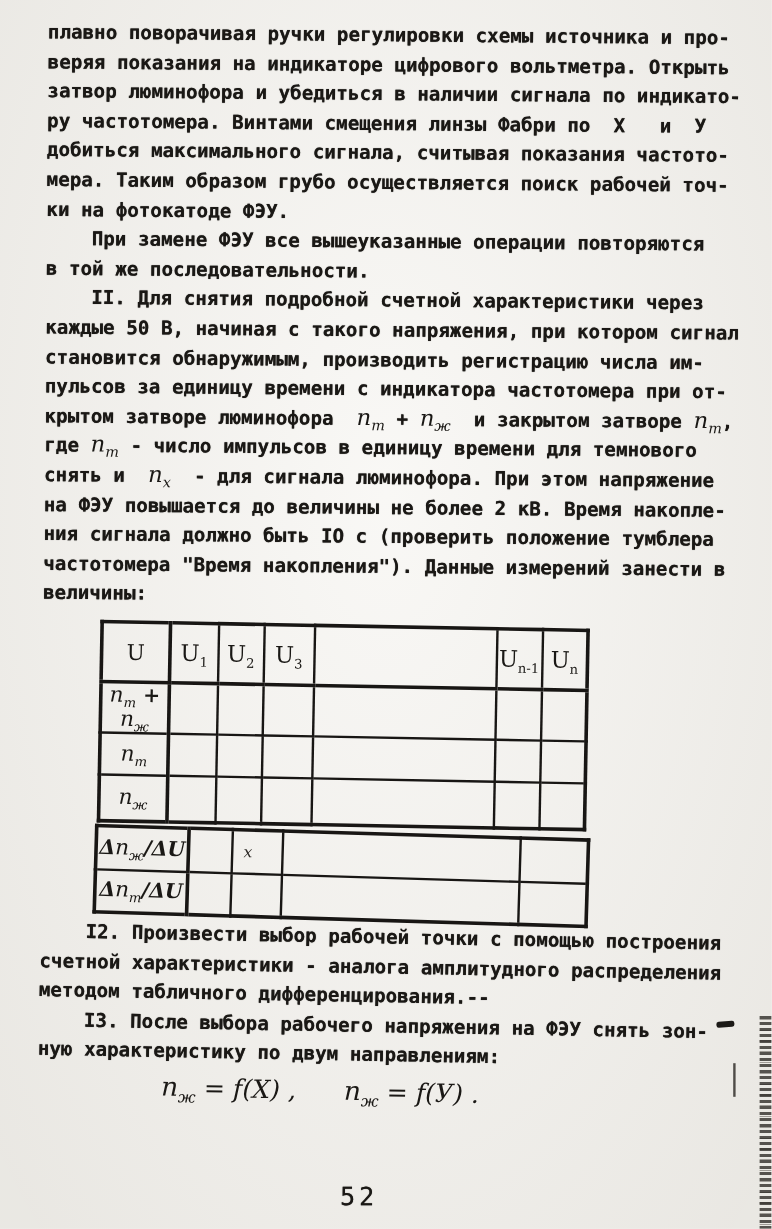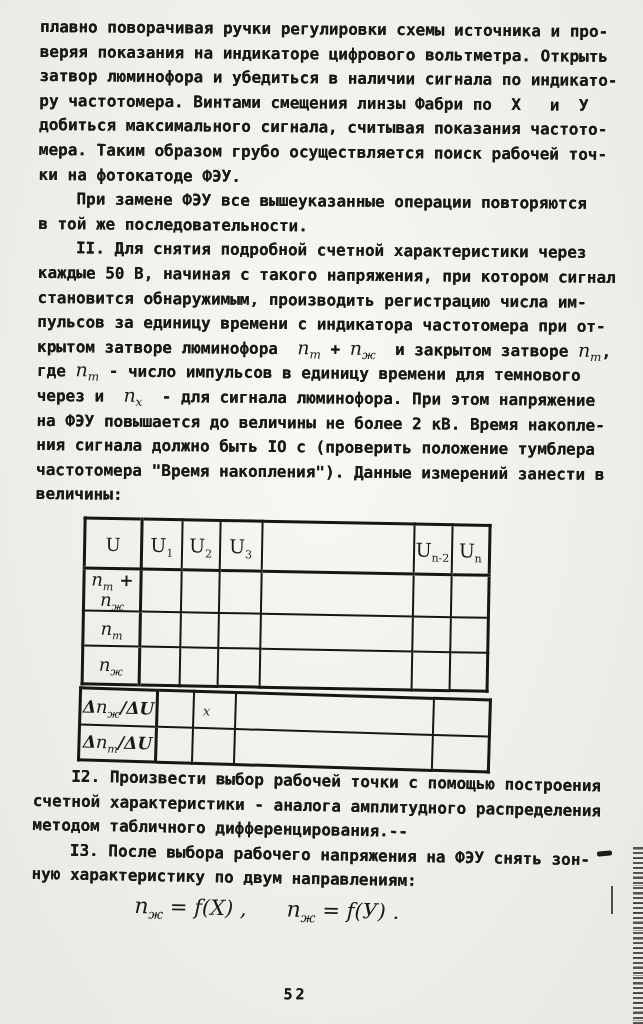--- a/index.html
+++ b/index.html
@@ -43,21 +43,21 @@
   td.lab sub.ms{font-size:11px;}
   #pencil-x{position:absolute;left:124px;top:186px;font-family:"DejaVu Serif",serif;
     font-style:italic;font-size:13px;color:#2e2b28;}
   
   #formula{position:absolute;left:142px;top:895px;white-space:pre;
     font-family:"DejaVu Serif",serif;font-style:italic;font-weight:500;
     font-size:21px;transform:rotate(0.8deg);}
   #formula .mb{font-size:22px;}
   #formula sub.ms{font-size:13px;}
   
-  #pagenum{position:absolute;left:292px;top:983px;font-size:15px;font-weight:bold;
+  #pagenum{position:absolute;left:292px;top:983px;font-size:21px;font-weight:normal;
     letter-spacing:3px;text-shadow:0 0 .6px rgba(20,18,14,.85);}
   
   #edge-noise{position:absolute;right:0;top:845px;width:10px;height:179px;
     background:
       repeating-linear-gradient(0deg, rgba(35,32,28,.75) 0 2px, rgba(35,32,28,0) 2px 5px),
       repeating-linear-gradient(0deg, rgba(35,32,28,0) 0 3px, rgba(70,65,58,.45) 3px 4px, rgba(35,32,28,0) 4px 9px);
     filter:blur(.4px);}
   #edge-dash{position:absolute;left:597px;top:851px;width:15px;height:5px;
     background:#1c1a17;border-radius:2px;transform:rotate(-4deg);}
   #edge-line{position:absolute;left:611px;top:886px;width:2px;height:28px;
@@ -82,21 +82,21 @@
         <div class="ln ind"><span class="mt">При замене ФЭУ все вышеуказанные операции повторяются</span></div>
         <div class="ln"><span class="mt">в той же последовательности.</span></div>
       </div>
     <div class="para">
         <div class="ln ind"><span class="mt">II. Для снятия подробной счетной характеристики через</span></div>
         <div class="ln"><span class="mt">каждые 50 В, начиная с такого напряжения, при котором сигнал</span></div>
         <div class="ln"><span class="mt">становится обнаружимым, производить регистрацию числа им-</span></div>
         <div class="ln"><span class="mt">пульсов за единицу времени с индикатора частотомера при от-</span></div>
         <div class="ln"><span class="mt">крытом затворе люминофора  </span><span class="mb">n</span><sub class="ms">т</sub><span class="mt"> + </span><span class="mb">n</span><sub class="ms">ж</sub><span class="mt">  и закрытом затворе </span><span class="mb">n</span><sub class="ms">т</sub><span class="mt">,</span></div>
         <div class="ln"><span class="mt">где </span><span class="mb">n</span><sub class="ms">т</sub><span class="mt"> - число импульсов в единицу времени для темнового</span></div>
-        <div class="ln"><span class="mt">через и  </span><span class="mb">n</span><sub class="ms">х</sub><span class="mt">  - для сигнала люминофора. При этом напряжение</span></div>
+        <div class="ln"><span class="mt">снять и  </span><span class="mb">n</span><sub class="ms">х</sub><span class="mt">  - для сигнала люминофора. При этом напряжение</span></div>
         <div class="ln"><span class="mt">на ФЭУ повышается до величины не более 2 кВ. Время накопле-</span></div>
         <div class="ln"><span class="mt">ния сигнала должно быть IO с (проверить положение тумблера</span></div>
         <div class="ln"><span class="mt">частотомера "Время накопления"). Данные измерений занести в</span></div>
         <div class="ln"><span class="mt">величины:</span></div>
       </div>
   </div>
 
   <div id="tablewrap">
     <table class="t-upper">
       <colgroup>
@@ -108,21 +108,21 @@
           <col style="width:38px">
           <col style="width:38px">
       </colgroup>
       <tbody>
           <tr class="r-head" style="height:50px">
         <td class="lab head"><span class="mb">U</span></td>
         <td class="head"><span class="mb">U</span><sub class="ms">1</sub></td>
         <td class="head"><span class="mb">U</span><sub class="ms">2</sub></td>
         <td class="head"><span class="mb">U</span><sub class="ms">3</sub></td>
         <td class="head"></td>
-        <td class="head"><span class="mb">U</span><sub class="ms">n-2</sub></td>
+        <td class="head"><span class="mb">U</span><sub class="ms">n-1</sub></td>
         <td class="head"><span class="mb">U</span><sub class="ms">n</sub></td>
       </tr>
       <tr style="height:36px">
         <td class="lab"><span class="mb">n</span><sub class="ms">т</sub><span class="mt"> + </span><span class="mb">n</span><sub class="ms">ж</sub></td>
         <td></td>
             <td></td>
         <td></td>
             <td></td>
         <td></td>
             <td></td>

